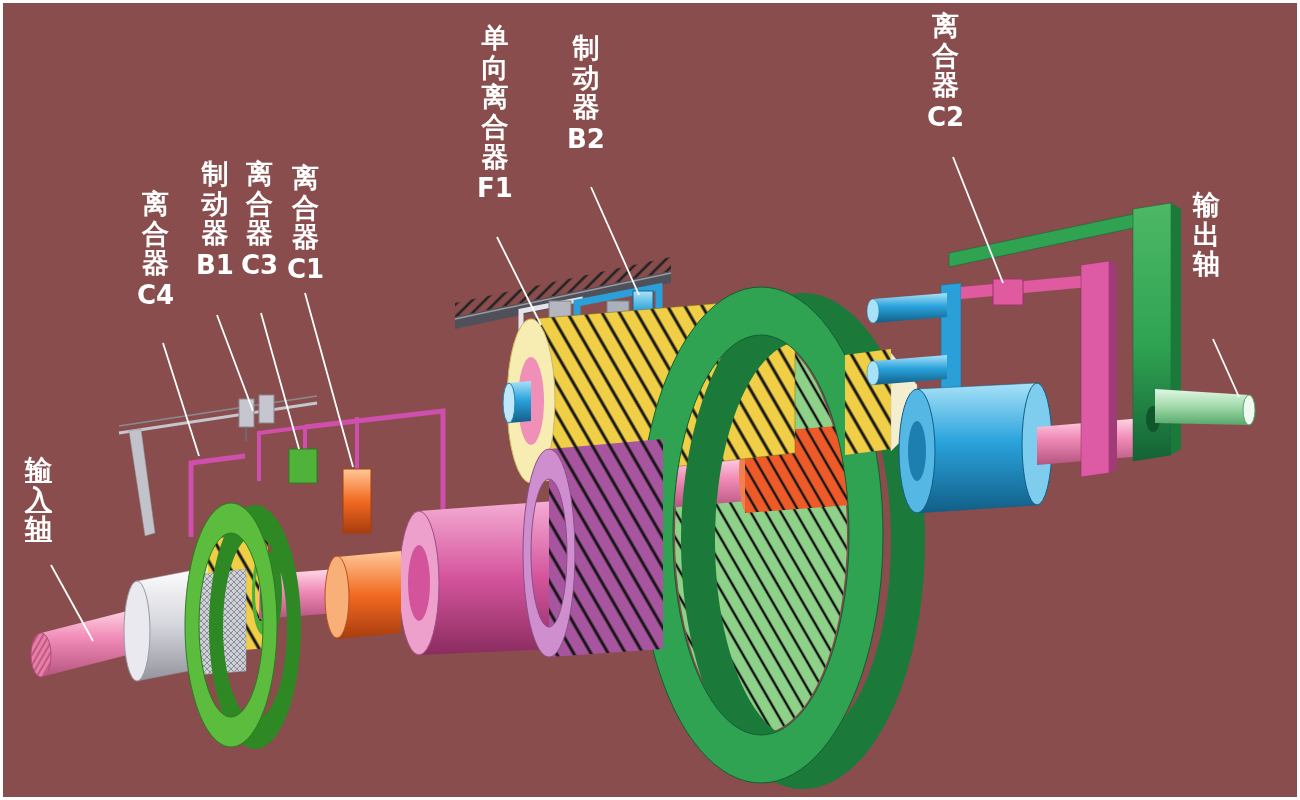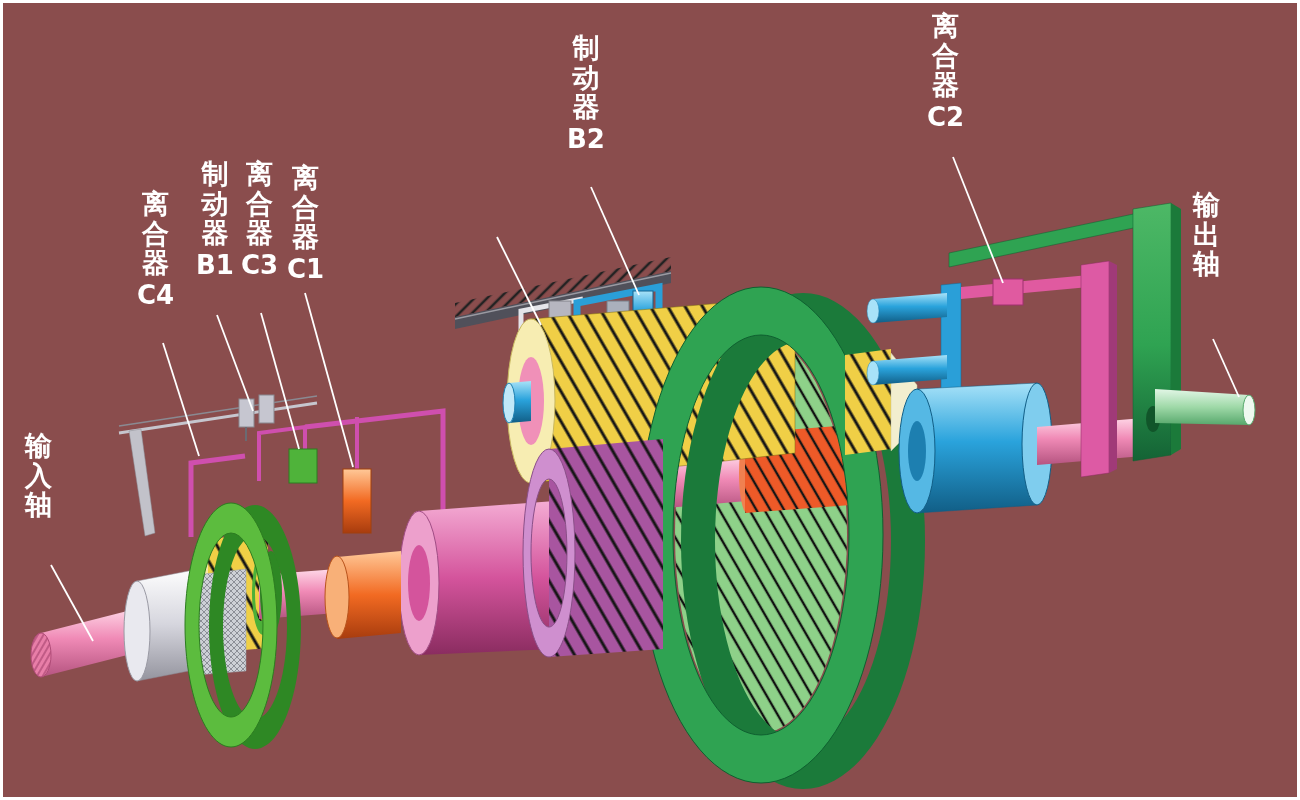--- a/index.html
+++ b/index.html
@@ -28,21 +28,21 @@
     margin:0 auto;
     word-break:break-all;
     letter-spacing:0;
   }
   .lbl .code{
     display:block;
     margin-top:3px;
     font-size:26px;
   }
   
-  #lbl-input  {left:20px;  top:428px;}
+  #lbl-input  {left:20px;  top:452px;text-decoration:underline;}
   #lbl-c4     {left:134px; top:186px;}
   #lbl-b1     {left:193px; top:156px;}
   #lbl-c3     {left:238px; top:156px;}
   #lbl-c1     {left:284px; top:160px;}
   #lbl-f1     {left:474px; top:20px;}
   #lbl-b2     {left:564px; top:30px;}
   #lbl-c2     {left:924px; top:8px;}
   #lbl-output {left:1188px;top:187px;}
 </style>
 </head>
@@ -261,20 +261,24 @@
     <span class="code">B1</span>
   </div>
   <div class="lbl" id="lbl-c3">
     <span class="vert">离合器</span>
     <span class="code">C3</span>
   </div>
   <div class="lbl" id="lbl-c1">
     <span class="vert">离合器</span>
     <span class="code">C1</span>
   </div>
+  <div class="lbl" id="lbl-f1">
+    <span class="vert">单向离合器</span>
+    <span class="code">F1</span>
+  </div>
   <div class="lbl" id="lbl-b2">
     <span class="vert">制动器</span>
     <span class="code">B2</span>
   </div>
   <div class="lbl" id="lbl-c2">
     <span class="vert">离合器</span>
     <span class="code">C2</span>
   </div>
   <div class="lbl" id="lbl-output">
     <span class="vert">输出轴</span>

